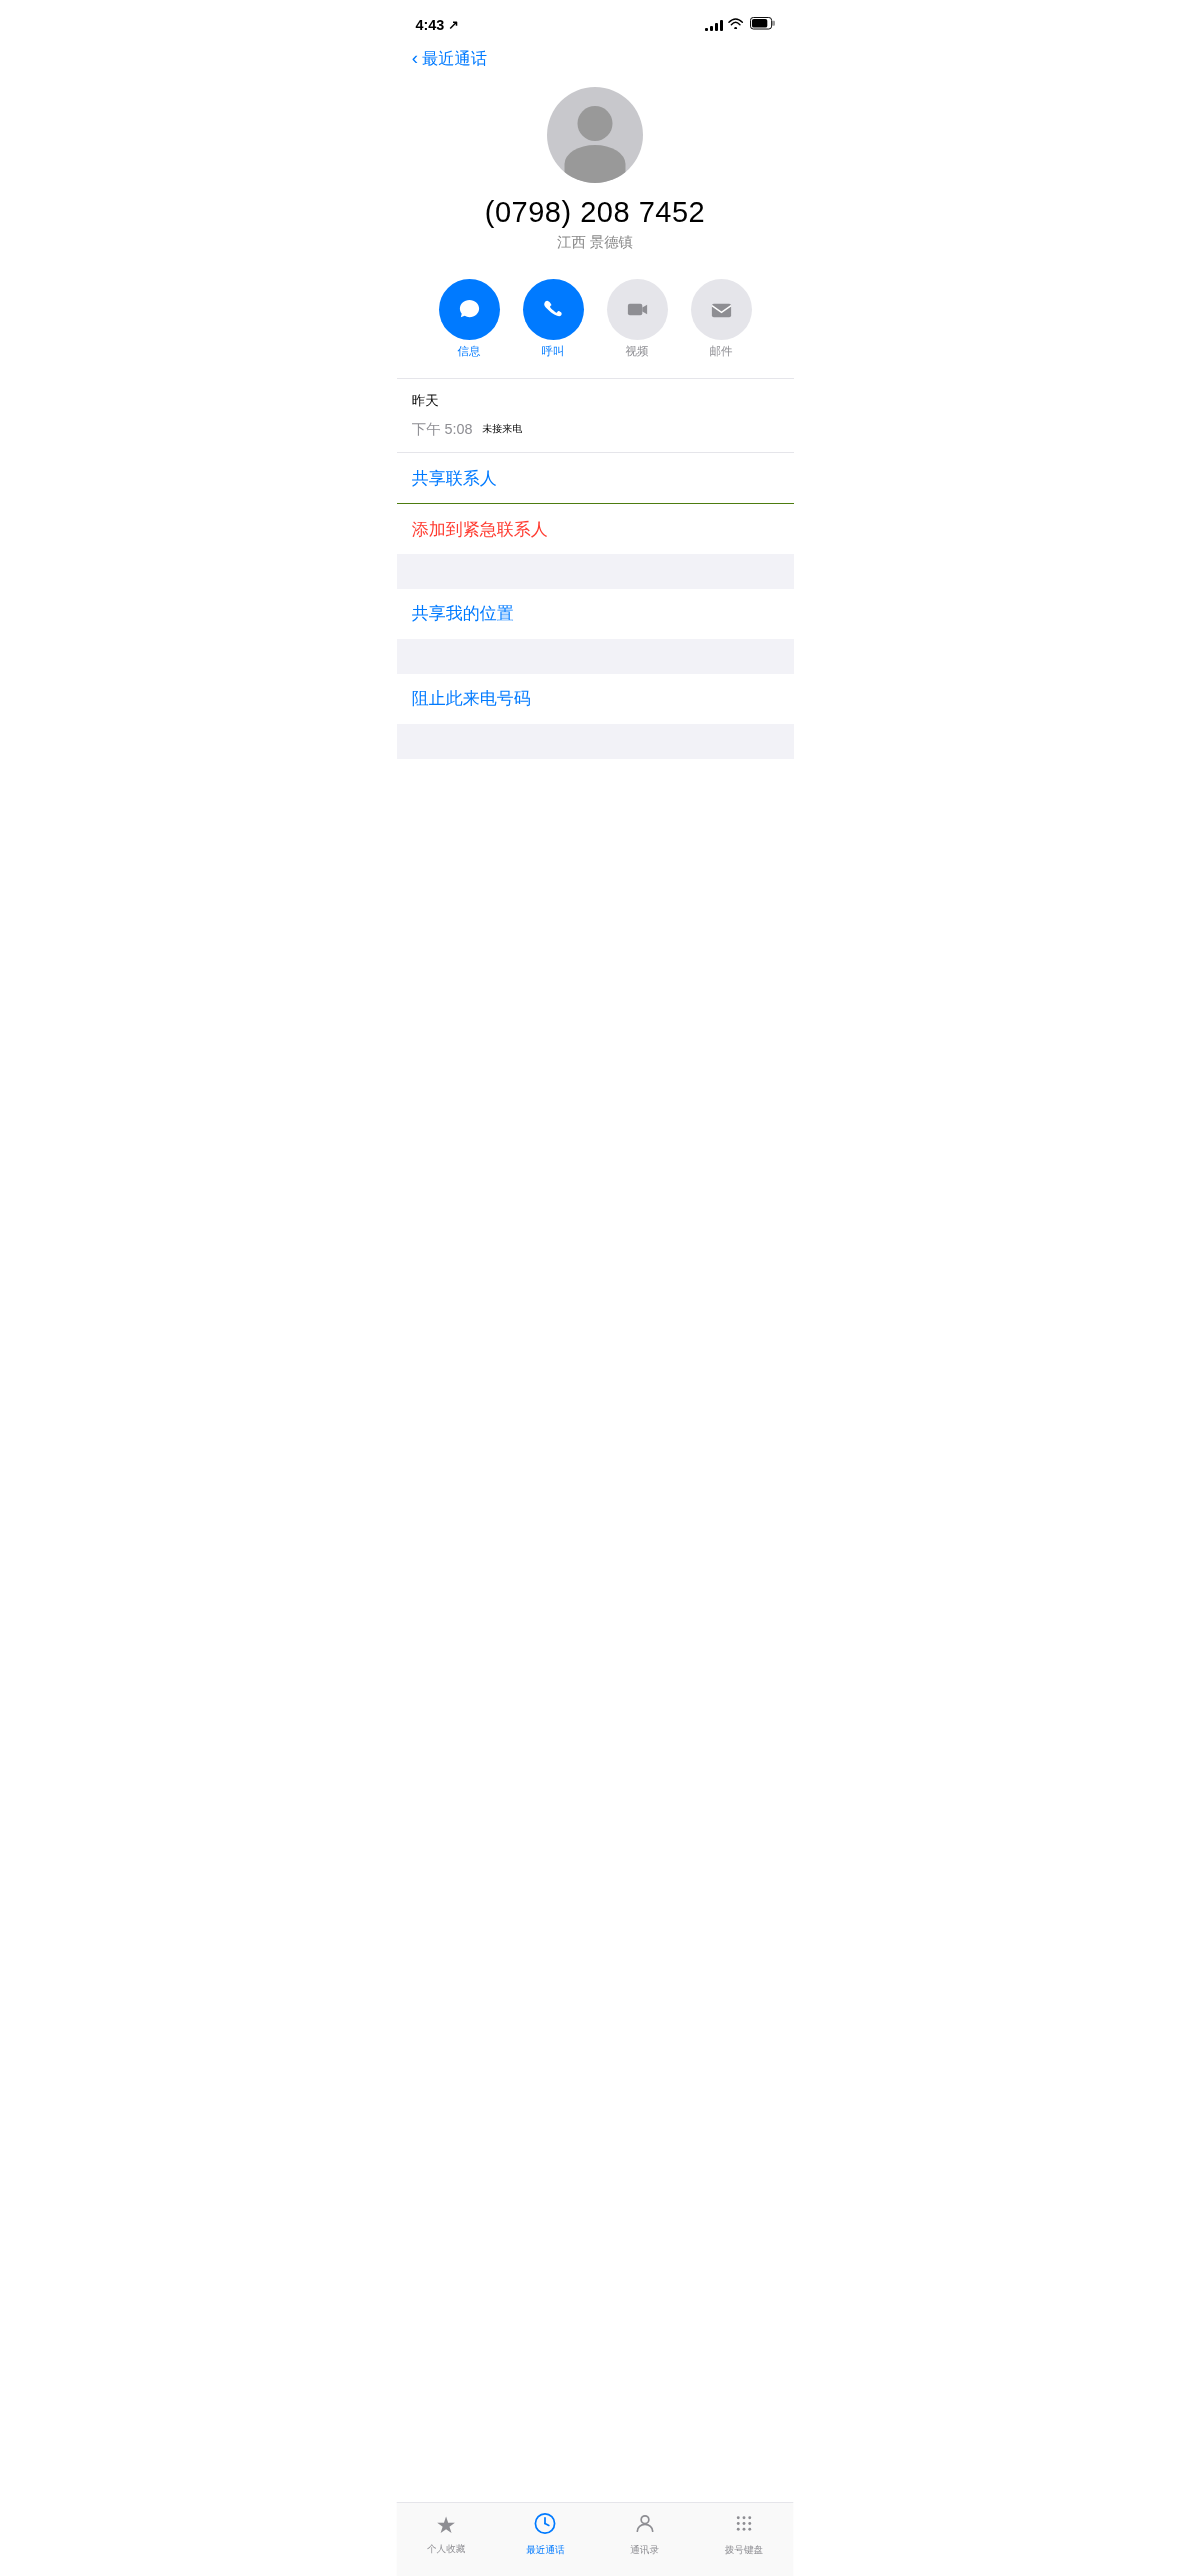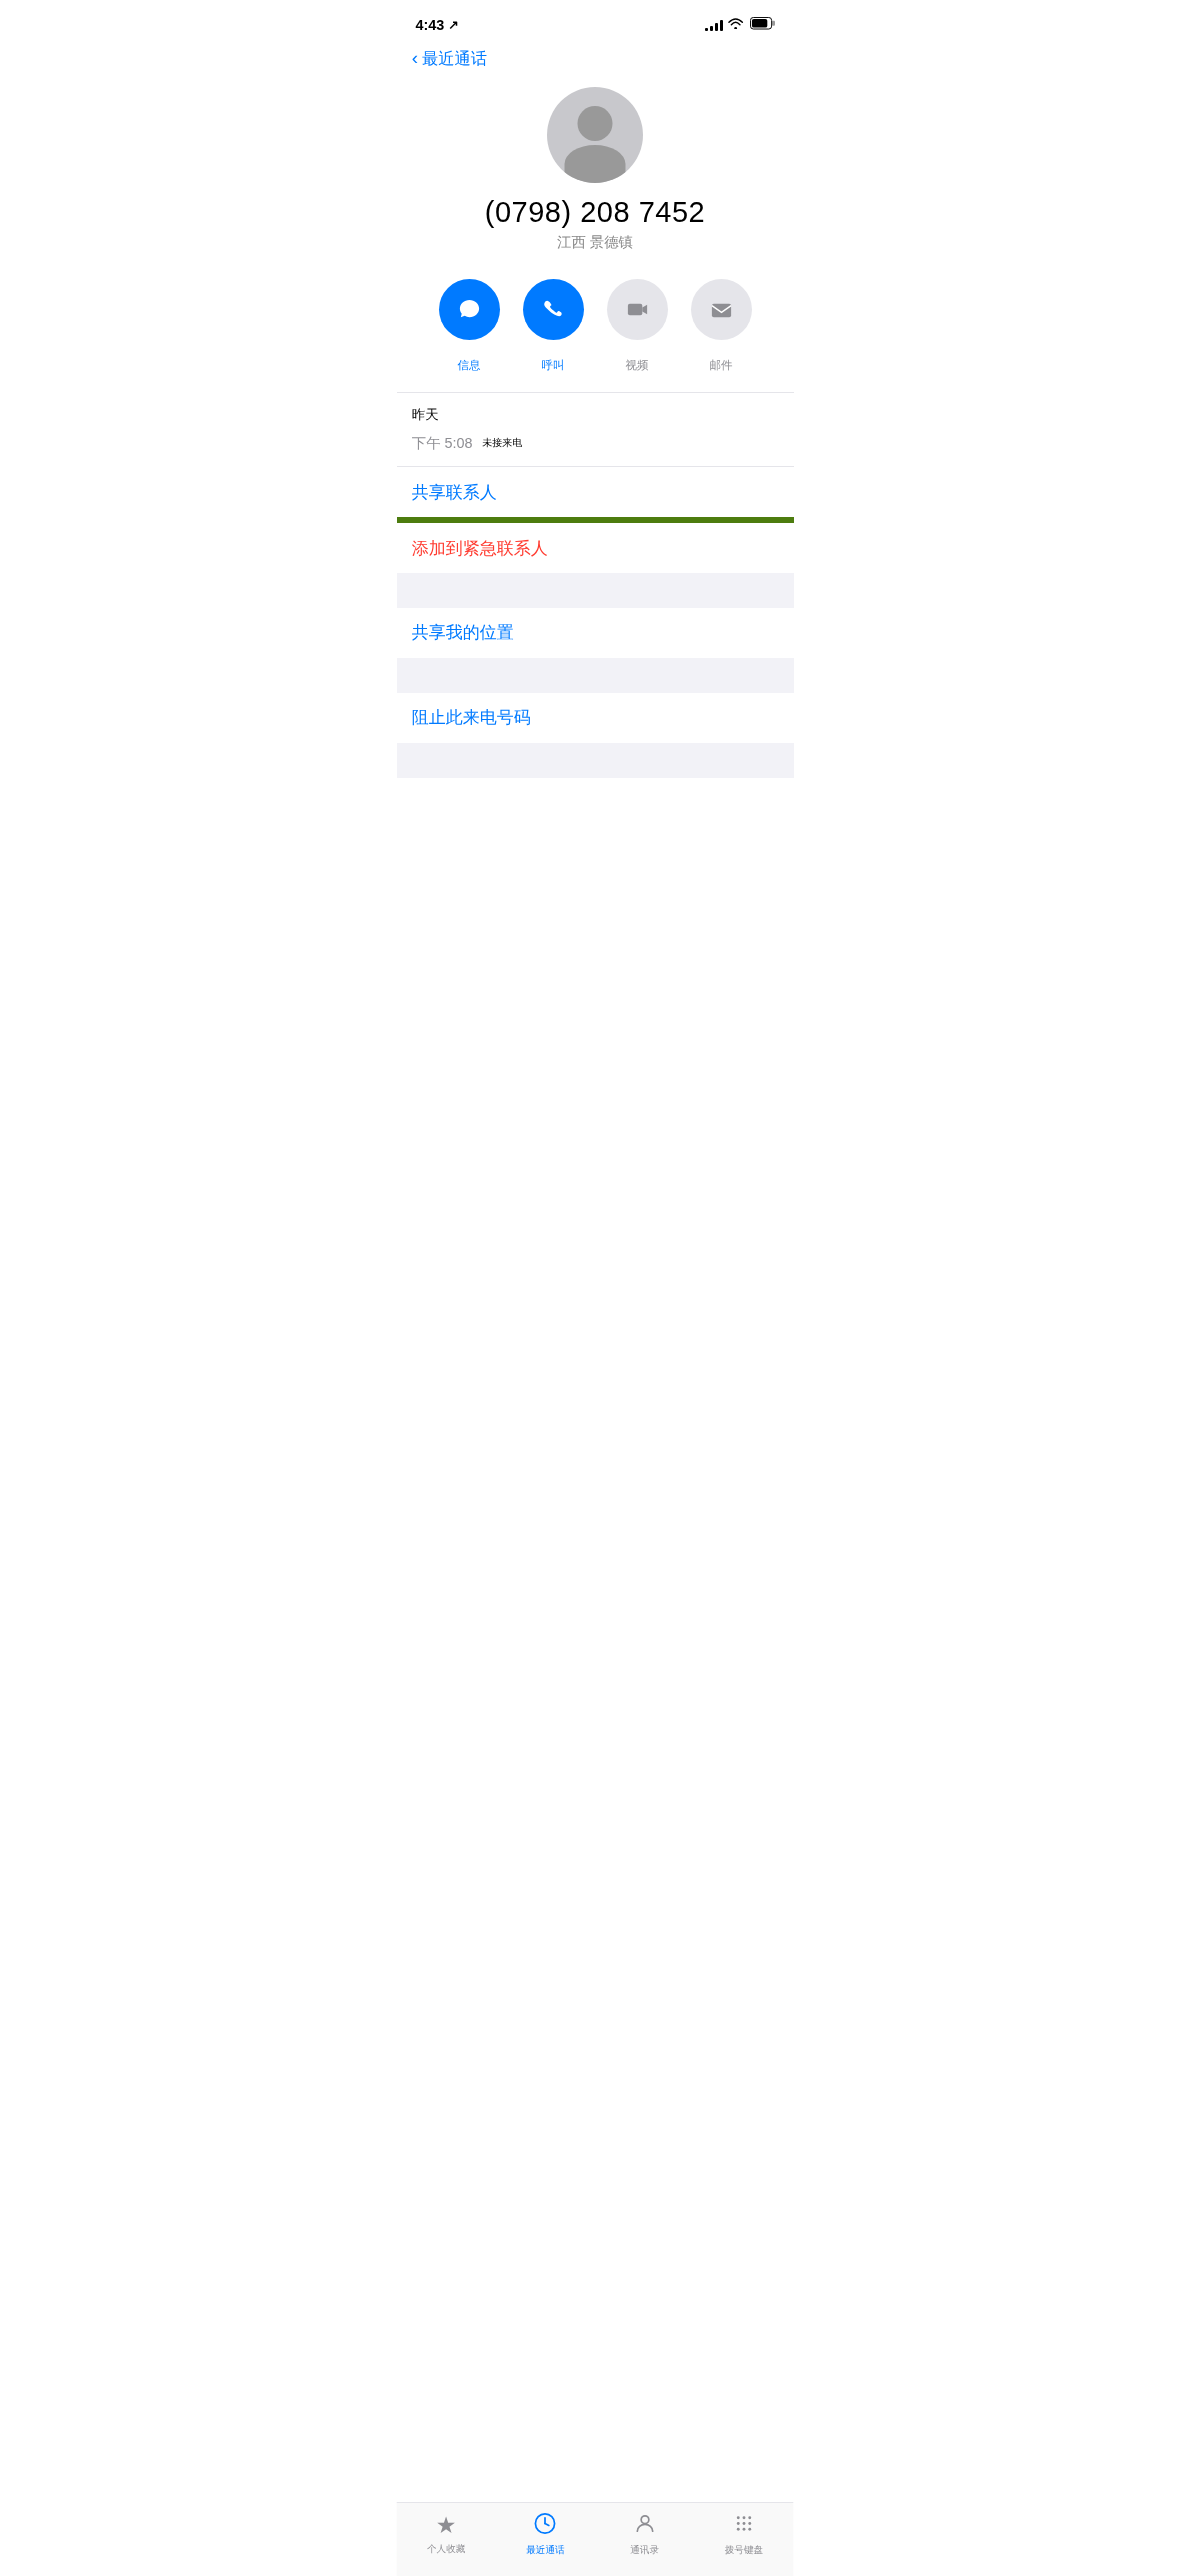--- a/index.html
+++ b/index.html
@@ -130,21 +130,21 @@
     .action-row {
       display: flex;
       justify-content: center;
       gap: 23px;
       padding: 7.7px 15.3px 19px;
     }
     .action-item {
       display: flex;
       flex-direction: column;
       align-items: center;
-      gap: 18px;
+      gap: 4px;
       cursor: pointer;
     }
     .action-circle {
       width: 61px;
       height: 61px;
       border-radius: 50%;
       display: flex;
       align-items: center;
       justify-content: center;
     }
@@ -192,21 +192,21 @@
       font-weight: 500;
     }
 
     
     .list-section {
       background: #fff;
       margin-top: 0;
     }
     .list-item {
       padding: 13.4px 15.3px;
-      border-bottom: 6px solid #4d7c0f;
+      border-bottom: 1px solid #4d7c0f;
       cursor: pointer;
       display: flex;
       align-items: center;
     }
     .list-item:last-child {
       border-bottom: none;
     }
     .list-item-text {
       font-size: 17px;
     }

